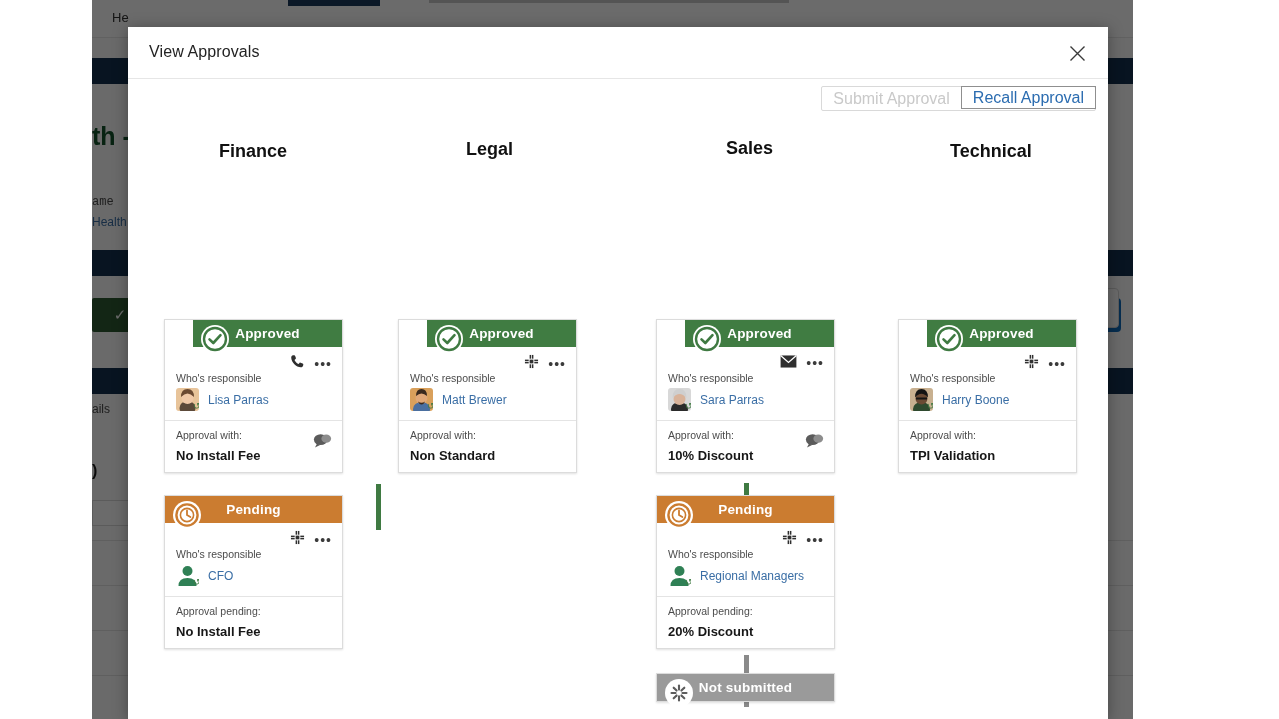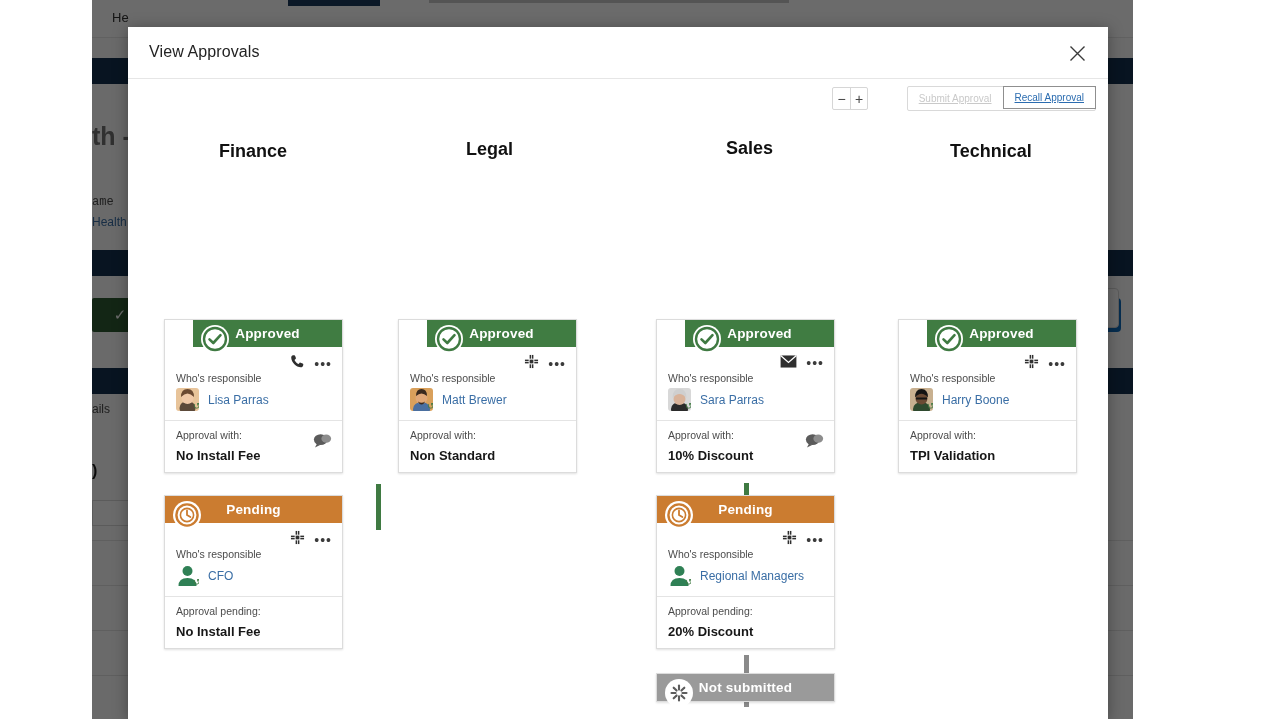--- a/index.html
+++ b/index.html
@@ -32,21 +32,21 @@
     background: #c8c8c8;
   }
   .bg-band {
     position: absolute; left: 0; width: 100%; background: #13314f;
   }
   .bg-band.b1 { top: 58px;  height: 26px; }
   .bg-band.b2 { top: 250px; height: 26px; }
   .bg-band.b3 { top: 368px; height: 26px; }
   .bg-title {
     position: absolute; left: 0px; top: 122px;
-    font-size: 25px; font-weight: bold; color: #737373; white-space: nowrap;
+    font-size: 25px; font-weight: bold; color: #14532d; white-space: nowrap;
   }
   .bg-smalltext {
     position: absolute; font-size: 12px; color: #4a4a4a; white-space: nowrap;
   }
   .bg-link { color: #3a6ea5; }
   .bg-greenbtn {
     position: absolute; left: 0px; top: 298px; width: 56px; height: 34px;
     background: #2f5c32; border-radius: 2px;
     color: #fff; font-size: 15px; text-align: center; line-height: 34px;
   }
@@ -115,24 +115,23 @@
   .zoom-btn {
     width: 17px; height: 21px; font-size: 14px; color: #444;
     display: flex; align-items: center; justify-content: center; cursor: pointer;
   }
   .zoom-btn + .zoom-btn { border-left: 1px solid #d6d6d6; }
   .approval-btns {
     position: absolute; right: 12px; top: 7px;
     display: flex; border: 1px solid #d9d9d9; border-radius: 2px; background: #fff;
   }
   .appr-btn {
-    height: 23px; padding: 0 11px; font-size: 10px;
+    height: 23px; padding: 0 11px; font-size: 16px;
     display: flex; align-items: center; justify-content: center;
     white-space: nowrap;
-    text-decoration: underline;
   }
   .appr-btn.disabled { color: #c9c9c9; cursor: default; }
   .appr-btn.primary {
     color: #2b6cb0; border-left: 1px solid #9a9a9a;
     border: 1px solid #8f8f8f; margin: -1px -1px -1px 0;
     cursor: pointer;
   }
 
   
   .canvas { position: relative; width: 100%; height: 568px; background: #fff; }

